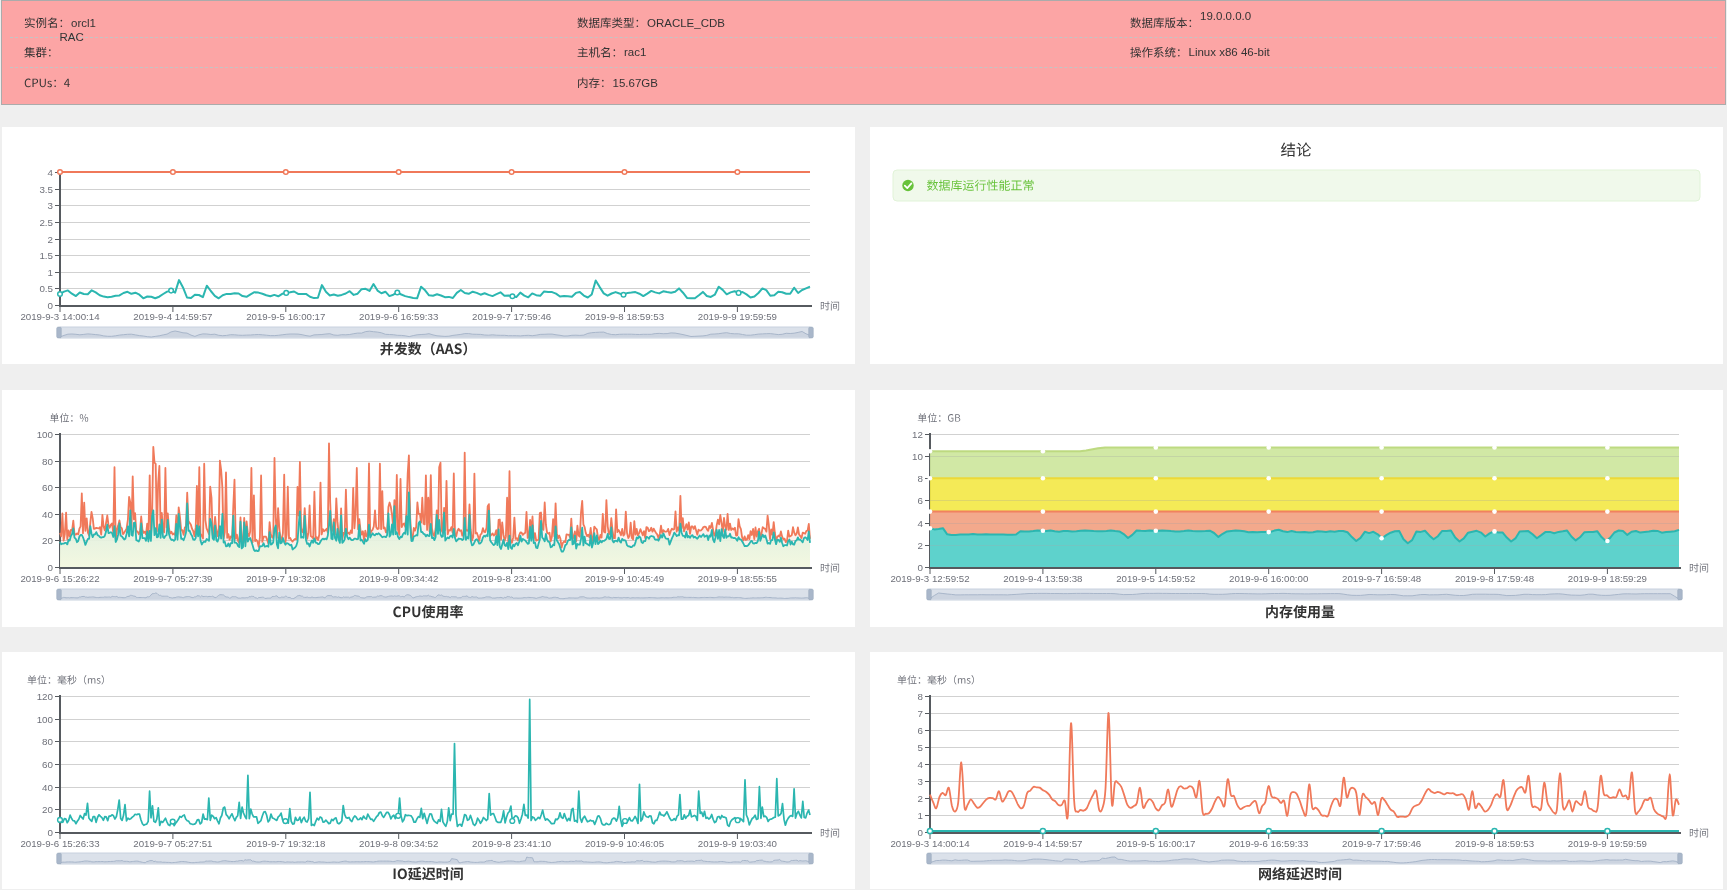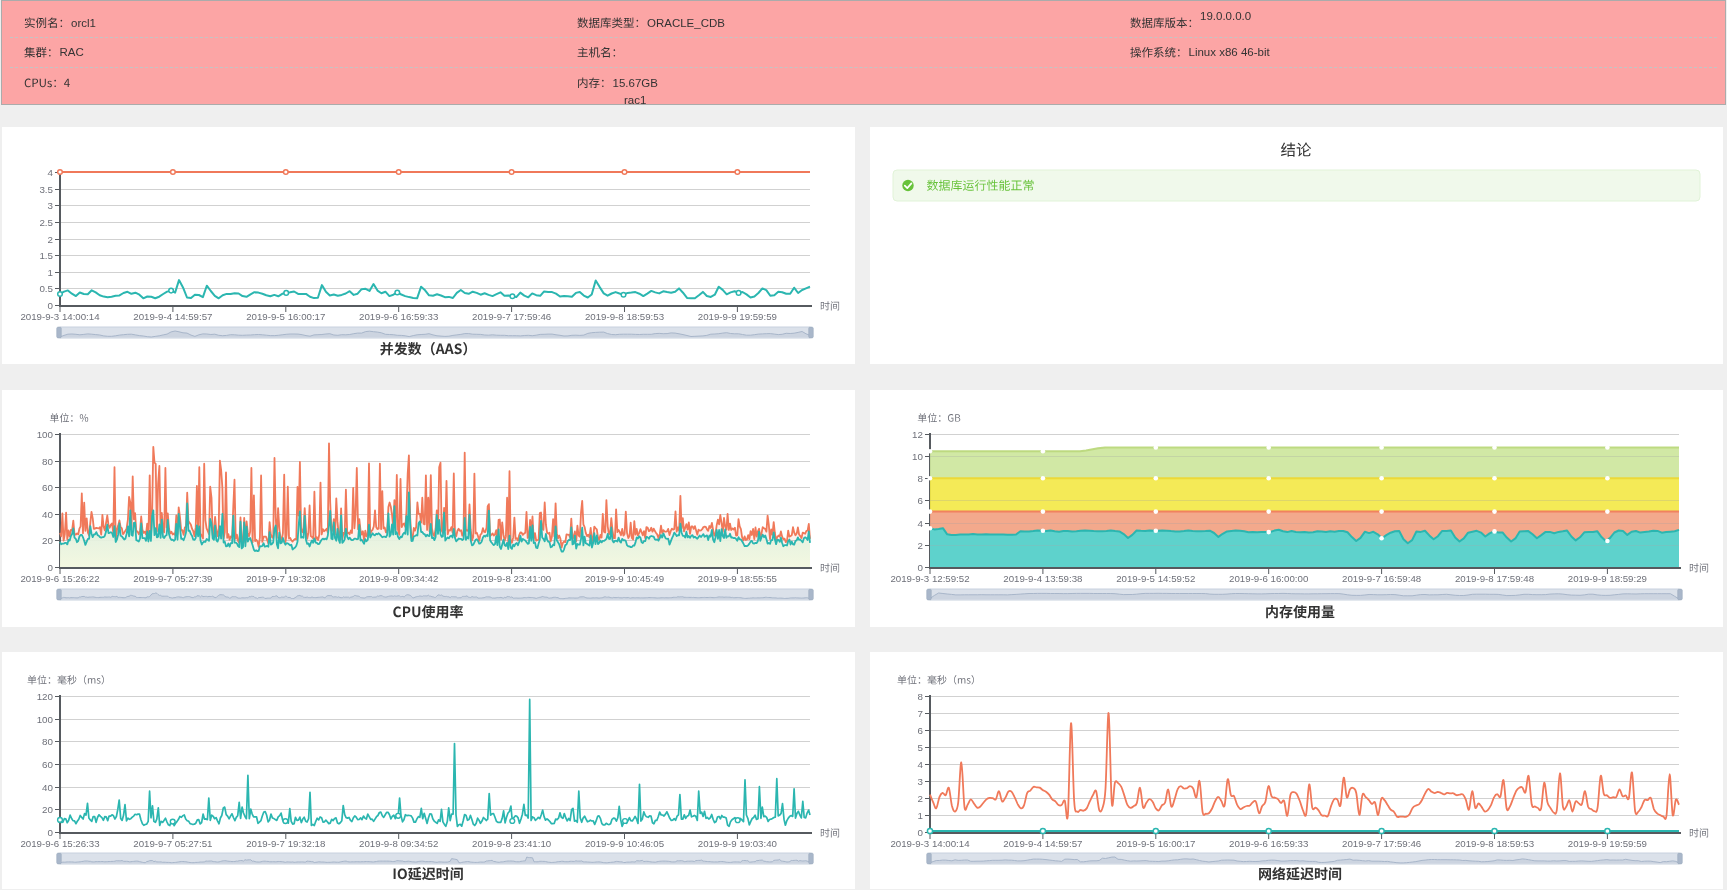--- a/index.html
+++ b/index.html
@@ -12,22 +12,22 @@
       <path transform="translate(575.0,55.6)" d="M4.3 -9.1C5.0 -8.6 5.8 -7.9 6.3 -7.4H1.2V-6.5H5.3V-4.0H1.7V-3.2H5.3V-0.3H0.6V0.5H10.9V-0.3H6.2V-3.2H9.8V-4.0H6.2V-6.5H10.3V-7.4H6.6L7.1 -7.8C6.7 -8.3 5.7 -9.1 5.0 -9.6Z M17.2 -9.0V-5.3C17.2 -3.5 17.1 -1.2 15.5 0.4C15.7 0.5 16.0 0.8 16.2 0.9C17.8 -0.8 18.1 -3.4 18.1 -5.3V-8.2H20.2V-0.8C20.2 0.2 20.3 0.4 20.5 0.6C20.7 0.7 20.9 0.8 21.1 0.8C21.3 0.8 21.6 0.8 21.7 0.8C22.0 0.8 22.2 0.8 22.3 0.6C22.5 0.5 22.6 0.3 22.7 0.0C22.7 -0.3 22.8 -1.1 22.8 -1.8C22.5 -1.9 22.3 -2.0 22.1 -2.2C22.1 -1.4 22.1 -0.8 22.0 -0.5C22.0 -0.3 22.0 -0.1 21.9 -0.1C21.9 -0.0 21.8 0.0 21.7 0.0C21.6 0.0 21.4 0.0 21.4 0.0C21.3 0.0 21.2 -0.0 21.2 -0.1C21.1 -0.1 21.1 -0.3 21.1 -0.7V-9.0ZM14.0 -9.7V-7.2H12.1V-6.4H13.9C13.5 -4.8 12.6 -3.0 11.8 -2.0C12.0 -1.8 12.2 -1.5 12.3 -1.2C12.9 -2.0 13.5 -3.3 14.0 -4.7V0.9H14.8V-4.4C15.3 -3.8 15.8 -3.1 16.1 -2.7L16.6 -3.4C16.3 -3.7 15.2 -4.9 14.8 -5.3V-6.4H16.5V-7.2H14.8V-9.7Z M26.0 -6.1C26.6 -5.7 27.3 -5.1 27.8 -4.7C26.4 -4.0 25.0 -3.4 23.5 -3.1C23.7 -2.9 23.9 -2.6 24.0 -2.3C24.6 -2.5 25.3 -2.7 25.9 -2.9V0.9H26.8V0.3H31.9V0.9H32.8V-3.9H28.2C30.1 -4.9 31.8 -6.4 32.7 -8.2L32.1 -8.6L32.0 -8.5H27.9C28.2 -8.8 28.4 -9.2 28.7 -9.5L27.7 -9.7C27.0 -8.6 25.7 -7.3 23.8 -6.4C24.0 -6.3 24.3 -6.0 24.4 -5.8C25.5 -6.3 26.4 -7.0 27.2 -7.7H31.4C30.8 -6.7 29.8 -5.8 28.6 -5.1C28.1 -5.6 27.3 -6.2 26.7 -6.6ZM31.9 -0.5H26.8V-3.1H31.9Z M37.4 -5.6C37.8 -5.6 38.2 -5.9 38.2 -6.4C38.2 -7.0 37.8 -7.3 37.4 -7.3C36.9 -7.3 36.5 -7.0 36.5 -6.4C36.5 -5.9 36.9 -5.6 37.4 -5.6ZM37.4 0.0C37.8 0.0 38.2 -0.3 38.2 -0.8C38.2 -1.3 37.8 -1.7 37.4 -1.7C36.9 -1.7 36.5 -1.3 36.5 -0.8C36.5 -0.3 36.9 0.0 37.4 0.0Z" fill="#333333"></path>
       <path transform="translate(1128.0,55.6)" d="M6.1 -8.5H8.7V-7.3H6.1ZM5.3 -9.2V-6.7H9.5V-9.2ZM4.8 -5.5H6.3V-4.2H4.8ZM8.4 -5.5H10.0V-4.2H8.4ZM1.8 -9.7V-7.3H0.5V-6.5H1.8V-4.0C1.3 -3.8 0.8 -3.7 0.4 -3.5L0.6 -2.7L1.8 -3.2V-0.1C1.8 0.0 1.8 0.1 1.7 0.1C1.6 0.1 1.2 0.1 0.8 0.1C0.9 0.3 1.0 0.7 1.1 0.9C1.7 0.9 2.0 0.8 2.3 0.7C2.6 0.6 2.6 0.3 2.6 -0.1V-3.5L3.8 -3.9L3.6 -4.7L2.6 -4.3V-6.5H3.7V-7.3H2.6V-9.7ZM7.0 -3.6V-2.7H3.9V-2.0H6.4C5.6 -1.1 4.4 -0.4 3.2 -0.0C3.4 0.1 3.6 0.5 3.7 0.7C4.9 0.2 6.1 -0.6 7.0 -1.5V0.9H7.8V-1.6C8.5 -0.7 9.6 0.1 10.6 0.6C10.7 0.4 10.9 0.1 11.1 -0.1C10.1 -0.5 9.0 -1.2 8.3 -2.0H10.9V-2.7H7.8V-3.6H10.7V-6.2H7.7V-3.6H7.0V-6.2H4.2V-3.6Z M17.5 -9.5C17.0 -7.8 16.0 -6.2 15.0 -5.1C15.2 -4.9 15.5 -4.6 15.7 -4.5C16.3 -5.1 16.8 -6.0 17.3 -6.9H18.1V0.9H19.0V-1.9H22.4V-2.7H19.0V-4.5H22.3V-5.2H19.0V-6.9H22.6V-7.7H17.7C18.0 -8.2 18.2 -8.8 18.4 -9.3ZM14.8 -9.6C14.1 -7.9 13.1 -6.1 11.9 -5.0C12.1 -4.8 12.3 -4.4 12.4 -4.2C12.8 -4.6 13.2 -5.0 13.6 -5.5V0.9H14.4V-6.9C14.9 -7.7 15.3 -8.5 15.6 -9.4Z M26.3 -2.6C25.7 -1.7 24.7 -0.9 23.8 -0.3C24.0 -0.2 24.4 0.1 24.6 0.2C25.4 -0.4 26.5 -1.3 27.2 -2.3ZM30.3 -2.2C31.3 -1.4 32.5 -0.4 33.0 0.3L33.8 -0.3C33.1 -0.9 32.0 -1.9 31.0 -2.6ZM30.6 -5.1C30.9 -4.8 31.3 -4.5 31.6 -4.2L26.5 -3.8C28.2 -4.7 30.0 -5.8 31.7 -7.0L31.0 -7.6C30.5 -7.1 29.8 -6.7 29.2 -6.2L26.4 -6.1C27.2 -6.7 28.1 -7.4 28.8 -8.2C30.3 -8.4 31.7 -8.6 32.8 -8.9L32.2 -9.6C30.4 -9.1 27.0 -8.8 24.2 -8.7C24.3 -8.5 24.4 -8.1 24.4 -7.9C25.5 -8.0 26.5 -8.0 27.6 -8.1C26.9 -7.3 26.0 -6.6 25.7 -6.5C25.4 -6.2 25.1 -6.0 24.9 -6.0C25.0 -5.8 25.1 -5.4 25.1 -5.2C25.3 -5.3 25.7 -5.4 28.0 -5.5C27.1 -4.9 26.2 -4.4 25.8 -4.2C25.1 -3.9 24.6 -3.7 24.2 -3.6C24.3 -3.4 24.4 -3.0 24.5 -2.8C24.8 -2.9 25.3 -3.0 28.4 -3.2V-0.2C28.4 -0.1 28.4 -0.1 28.2 -0.0C28.0 -0.0 27.4 -0.0 26.7 -0.1C26.8 0.2 27.0 0.5 27.0 0.8C27.9 0.8 28.4 0.8 28.8 0.6C29.2 0.5 29.3 0.3 29.3 -0.2V-3.3L32.2 -3.5C32.5 -3.1 32.8 -2.8 33.0 -2.5L33.6 -2.9C33.2 -3.6 32.2 -4.7 31.3 -5.5Z M42.5 -4.0V-0.4C42.5 0.4 42.7 0.7 43.5 0.7C43.7 0.7 44.4 0.7 44.5 0.7C45.3 0.7 45.5 0.3 45.5 -1.3C45.3 -1.4 45.0 -1.5 44.8 -1.7C44.7 -0.3 44.7 -0.1 44.4 -0.1C44.3 -0.1 43.8 -0.1 43.7 -0.1C43.4 -0.1 43.4 -0.1 43.4 -0.4V-4.0ZM40.4 -4.0C40.3 -1.7 40.0 -0.5 38.1 0.2C38.3 0.3 38.6 0.7 38.7 0.9C40.8 0.0 41.1 -1.4 41.2 -4.0ZM35.0 -0.6 35.2 0.2C36.2 -0.1 37.6 -0.5 38.9 -0.9L38.7 -1.7C37.3 -1.3 35.9 -0.9 35.0 -0.6ZM41.3 -9.5C41.6 -9.0 41.8 -8.4 42.0 -8.0H39.2V-7.2H41.3C40.7 -6.5 39.9 -5.4 39.7 -5.2C39.5 -5.0 39.2 -4.9 39.0 -4.8C39.0 -4.7 39.2 -4.2 39.2 -4.0C39.6 -4.1 40.0 -4.2 44.2 -4.6C44.4 -4.3 44.6 -4.0 44.7 -3.7L45.4 -4.2C45.1 -4.8 44.3 -5.9 43.7 -6.7L43.0 -6.4C43.3 -6.0 43.5 -5.6 43.8 -5.3L40.6 -5.0C41.1 -5.6 41.8 -6.5 42.3 -7.2H45.4V-8.0H42.1L42.8 -8.2C42.7 -8.6 42.4 -9.2 42.1 -9.7ZM35.2 -4.9C35.4 -4.9 35.6 -5.0 37.0 -5.2C36.5 -4.5 36.1 -3.9 35.9 -3.7C35.5 -3.3 35.2 -3.0 35.0 -2.9C35.1 -2.7 35.2 -2.3 35.3 -2.1C35.5 -2.2 35.9 -2.4 38.7 -3.0C38.7 -3.2 38.7 -3.5 38.7 -3.7L36.6 -3.3C37.4 -4.3 38.3 -5.6 39.0 -6.8L38.2 -7.3C38.0 -6.8 37.8 -6.4 37.5 -6.0L36.1 -5.9C36.8 -6.8 37.5 -8.1 38.1 -9.3L37.2 -9.7C36.7 -8.3 35.8 -6.8 35.6 -6.5C35.3 -6.1 35.1 -5.8 34.9 -5.8C35.0 -5.5 35.1 -5.0 35.2 -4.9Z M48.9 -5.6C49.3 -5.6 49.7 -5.9 49.7 -6.4C49.7 -7.0 49.3 -7.3 48.9 -7.3C48.4 -7.3 48.0 -7.0 48.0 -6.4C48.0 -5.9 48.4 -5.6 48.9 -5.6ZM48.9 0.0C49.3 0.0 49.7 -0.3 49.7 -0.8C49.7 -1.3 49.3 -1.7 48.9 -1.7C48.4 -1.7 48.0 -1.3 48.0 -0.8C48.0 -0.3 48.4 0.0 48.9 0.0Z" fill="#333333"></path>
       <path transform="translate(22.0,86.1)" d="M4.3 0.1C5.4 0.1 6.3 -0.3 6.9 -1.1L6.3 -1.7C5.8 -1.1 5.2 -0.8 4.4 -0.8C2.8 -0.8 1.8 -2.1 1.8 -4.2C1.8 -6.3 2.8 -7.6 4.4 -7.6C5.1 -7.6 5.7 -7.3 6.1 -6.9L6.7 -7.5C6.2 -8.1 5.4 -8.6 4.4 -8.6C2.3 -8.6 0.7 -6.9 0.7 -4.2C0.7 -1.5 2.2 0.1 4.3 0.1Z M8.5 0.0H9.6V-3.4H10.9C12.8 -3.4 14.1 -4.2 14.1 -6.0C14.1 -7.8 12.8 -8.4 10.9 -8.4H8.5ZM9.6 -4.2V-7.6H10.8C12.2 -7.6 13.0 -7.2 13.0 -6.0C13.0 -4.7 12.3 -4.2 10.8 -4.2Z M18.8 0.1C20.5 0.1 21.8 -0.8 21.8 -3.5V-8.4H20.8V-3.4C20.8 -1.4 19.9 -0.8 18.8 -0.8C17.7 -0.8 16.8 -1.4 16.8 -3.4V-8.4H15.7V-3.5C15.7 -0.8 17.0 0.1 18.8 0.1Z M25.6 0.1C27.1 0.1 27.9 -0.7 27.9 -1.7C27.9 -2.9 26.9 -3.3 26.0 -3.6C25.3 -3.9 24.6 -4.1 24.6 -4.7C24.6 -5.2 25.0 -5.6 25.8 -5.6C26.3 -5.6 26.8 -5.3 27.2 -5.0L27.7 -5.7C27.2 -6.1 26.5 -6.4 25.8 -6.4C24.4 -6.4 23.6 -5.6 23.6 -4.6C23.6 -3.6 24.6 -3.2 25.4 -2.8C26.1 -2.6 26.9 -2.3 26.9 -1.6C26.9 -1.1 26.5 -0.7 25.6 -0.7C24.9 -0.7 24.3 -1.0 23.8 -1.4L23.3 -0.7C23.9 -0.2 24.7 0.1 25.6 0.1Z M31.2 -5.6C31.6 -5.6 32.0 -5.9 32.0 -6.4C32.0 -7.0 31.6 -7.3 31.2 -7.3C30.7 -7.3 30.3 -7.0 30.3 -6.4C30.3 -5.9 30.7 -5.6 31.2 -5.6ZM31.2 0.0C31.6 0.0 32.0 -0.3 32.0 -0.8C32.0 -1.3 31.6 -1.7 31.2 -1.7C30.7 -1.7 30.3 -1.3 30.3 -0.8C30.3 -0.3 30.7 0.0 31.2 0.0Z M43.7 0.0H44.7V-2.3H45.8V-3.2H44.7V-8.4H43.5L40.0 -3.0V-2.3H43.7ZM43.7 -3.2H41.1L43.0 -6.0C43.3 -6.5 43.5 -6.9 43.7 -7.3H43.8C43.7 -6.9 43.7 -6.2 43.7 -5.8Z" fill="#333333"></path>
       <path transform="translate(575.0,86.1)" d="M1.1 -7.7V0.9H2.0V-6.8H5.3C5.3 -5.3 4.8 -3.4 2.3 -2.1C2.5 -1.9 2.8 -1.6 2.9 -1.4C4.5 -2.3 5.3 -3.4 5.7 -4.5C6.8 -3.5 7.9 -2.3 8.5 -1.6L9.2 -2.1C8.5 -3.0 7.1 -4.3 6.0 -5.3C6.1 -5.9 6.2 -6.4 6.2 -6.8H9.5V-0.2C9.5 -0.0 9.5 0.0 9.2 0.1C9.0 0.1 8.2 0.1 7.4 0.0C7.5 0.3 7.7 0.7 7.7 0.9C8.8 0.9 9.5 0.9 9.9 0.8C10.3 0.6 10.4 0.3 10.4 -0.2V-7.7H6.2V-9.7H5.3V-7.7Z M18.5 -4.0V-3.1H15.4V-2.3H18.5V-0.1C18.5 0.0 18.5 0.1 18.3 0.1C18.1 0.1 17.4 0.1 16.7 0.1C16.8 0.3 16.9 0.7 16.9 0.9C17.9 0.9 18.5 0.9 18.9 0.8C19.3 0.6 19.4 0.4 19.4 -0.1V-2.3H22.5V-3.1H19.4V-3.7C20.3 -4.3 21.2 -5.0 21.8 -5.7L21.2 -6.1L21.1 -6.0H16.3V-5.2H20.3C19.8 -4.8 19.1 -4.3 18.5 -4.0ZM15.9 -9.7C15.8 -9.2 15.6 -8.7 15.4 -8.2H12.2V-7.3H15.1C14.3 -5.7 13.3 -4.3 11.9 -3.3C12.0 -3.1 12.2 -2.7 12.3 -2.5C12.8 -2.8 13.2 -3.2 13.7 -3.7V0.9H14.5V-4.7C15.1 -5.5 15.6 -6.4 16.0 -7.3H22.3V-8.2H16.4C16.5 -8.6 16.7 -9.0 16.8 -9.4Z M25.9 -5.6C26.3 -5.6 26.7 -5.9 26.7 -6.4C26.7 -7.0 26.3 -7.3 25.9 -7.3C25.4 -7.3 25.0 -7.0 25.0 -6.4C25.0 -5.9 25.4 -5.6 25.9 -5.6ZM25.9 0.0C26.3 0.0 26.7 -0.3 26.7 -0.8C26.7 -1.3 26.3 -1.7 25.9 -1.7C25.4 -1.7 25.0 -1.3 25.0 -0.8C25.0 -0.3 25.4 0.0 25.9 0.0Z" fill="#333333"></path>
     </svg>
     <div style="position:absolute;left:8px;right:8px;top:36px;border-top:1px dashed #c4c4c4;"></div>
     <div style="position:absolute;left:8px;right:8px;top:66px;border-top:1px dashed #c4c4c4;"></div>
     <div style="position:absolute;left:69.0px;top:15.5px;font:11.5px 'Liberation Sans',sans-serif;color:#333333;">orcl1</div>
     <div style="position:absolute;left:645.0px;top:15.5px;font:11.5px 'Liberation Sans',sans-serif;color:#333333;text-align:center;">ORACLE_CDB</div>
     <div style="position:absolute;left:1198.0px;top:9px;font:11.5px 'Liberation Sans',sans-serif;color:#333333;">19.0.0.0.0</div>
-    <div style="position:absolute;left:57.5px;top:45.0px;font:11.5px 'Liberation Sans',sans-serif;color:#333333;">RAC</div>
-    <div style="position:absolute;left:622.0px;top:45.0px;font:11.5px 'Liberation Sans',sans-serif;color:#333333;margin-top:48px;">rac1</div>
+    <div style="position:absolute;left:57.5px;top:30px;font:11.5px 'Liberation Sans',sans-serif;color:#333333;">RAC</div>
+    <div style="position:absolute;left:622.0px;top:45.0px;font:11.5px 'Liberation Sans',sans-serif;color:#333333;">rac1</div>
     <div style="position:absolute;left:1186.5px;top:45.0px;font:11.5px 'Liberation Sans',sans-serif;color:#333333;">Linux x86 46-bit</div>
     <div style="position:absolute;left:610.5px;top:75.5px;font:11.5px 'Liberation Sans',sans-serif;color:#333333;text-align:right;">15.67GB</div>
   </div>
 <div style="position:absolute;left:2px;top:127px;width:853px;height:237px;background:#fff;">
     <svg width="853" height="237" viewBox="0 0 853 237" style="position:absolute;left:0;top:0;">
       <line x1="58" y1="161.5" x2="808" y2="161.5" stroke="#d1d1d1" stroke-width="1"></line>
       <line x1="58" y1="145.5" x2="808" y2="145.5" stroke="#d1d1d1" stroke-width="1"></line>
       <line x1="58" y1="128.5" x2="808" y2="128.5" stroke="#d1d1d1" stroke-width="1"></line>
       <line x1="58" y1="112.5" x2="808" y2="112.5" stroke="#d1d1d1" stroke-width="1"></line>
       <line x1="58" y1="95.5" x2="808" y2="95.5" stroke="#d1d1d1" stroke-width="1"></line>

